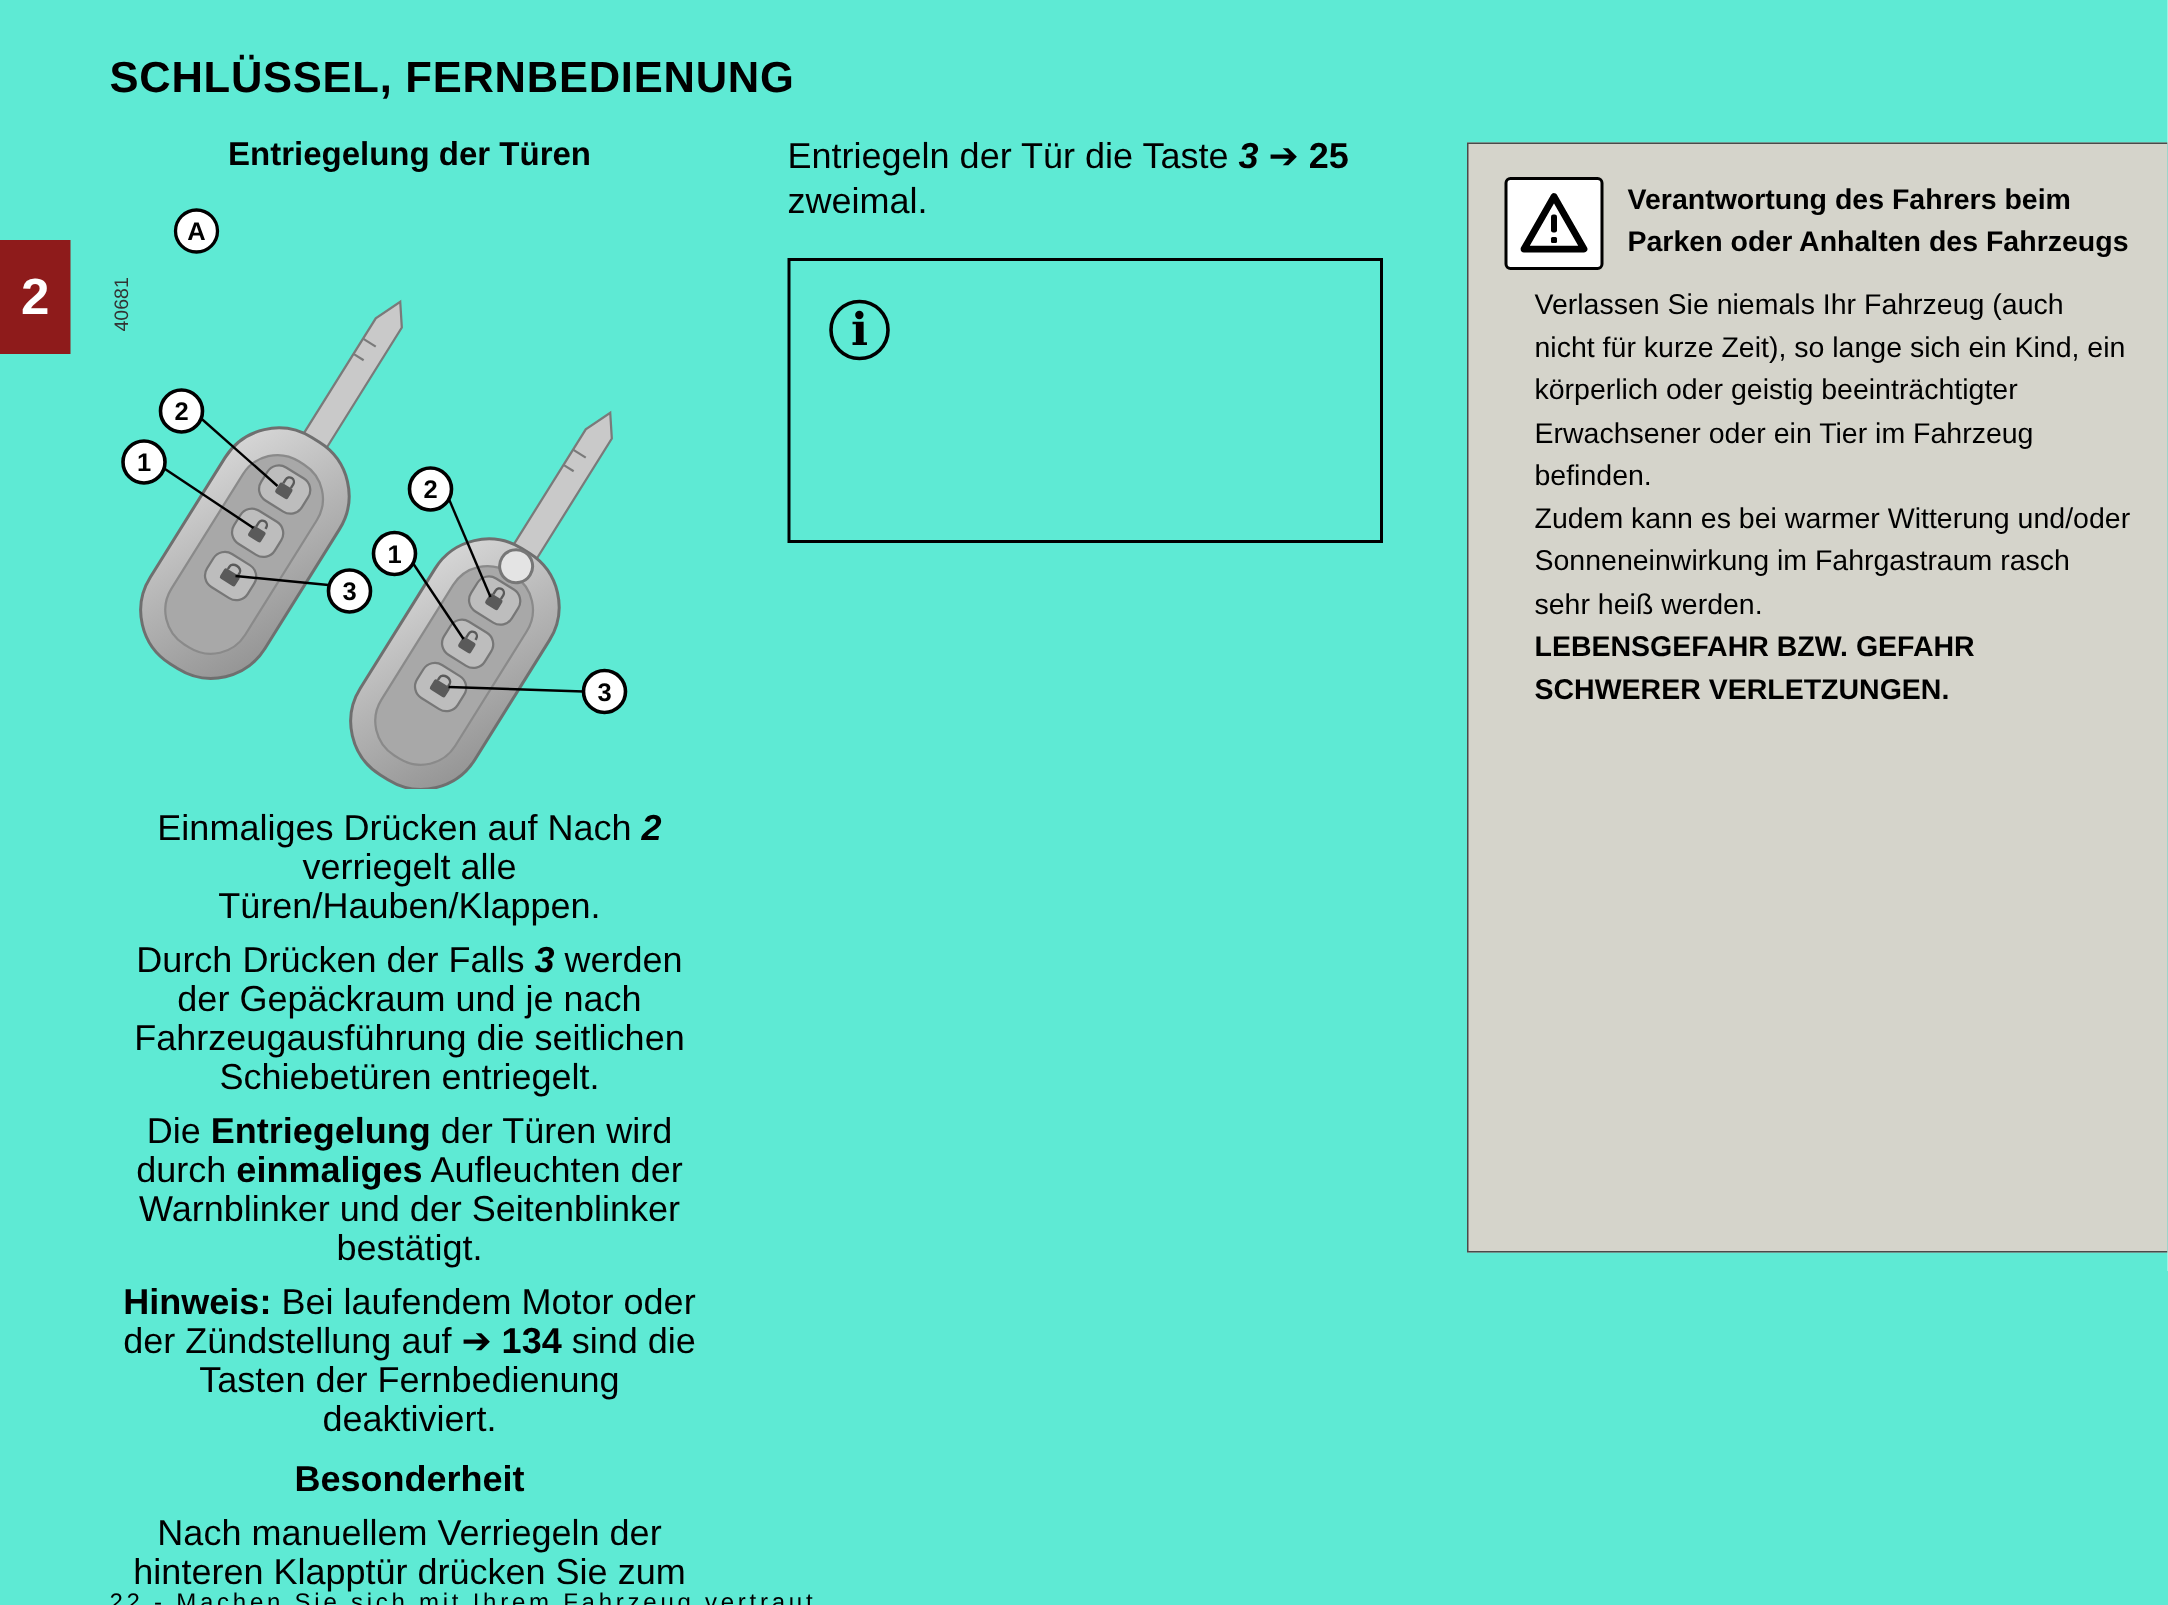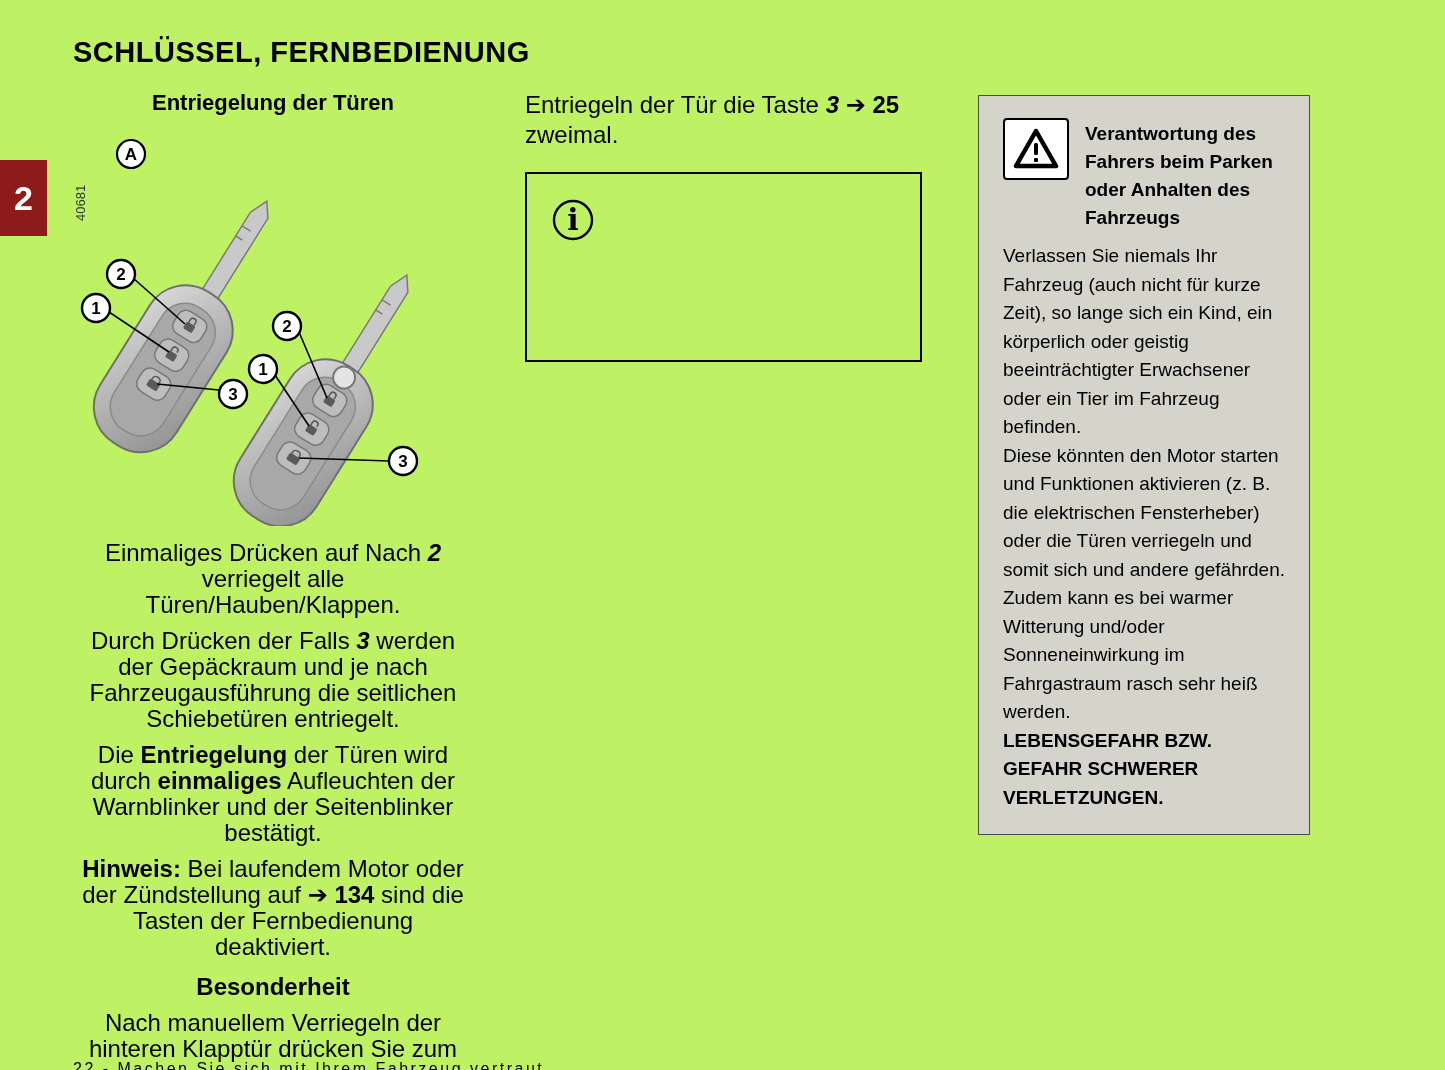--- a/index.html
+++ b/index.html
@@ -5,21 +5,21 @@
   html,body{margin:0;padding:0;}
   body{
     font-family:"Liberation Sans","DejaVu Sans",sans-serif;
     background:#ffffff;
     color:#000;
   }
   .page{
     position:relative;
     width:1445px;
     height:1070px;
-    background:#bef264;
+    background:#5eead4;
     overflow:hidden;
   }
   .page-title{
     position:absolute;
     left:73px; top:36px;
     font-size:29px;
     font-weight:bold;
     letter-spacing:0.5px;
   }
   .chapter-tab{
@@ -76,21 +76,21 @@
   .info-icon{
     float:left;
     width:44px; height:44px;
     margin:4px 16px 8px 2px;
   }
   
   .warn-box{
     position:absolute;
     box-sizing:border-box;
     left:978px; top:95px;
-    width:332px; height:740px;
+    width:468px; height:740px;
     background:#d5d4cb;
     border:1px solid #4a4a4a;
     padding:22px 24px;
   }
   .warn-head{
     display:flex;
     align-items:flex-start;
     margin-bottom:10px;
   }
   .warn-icon-frame{
@@ -103,21 +103,21 @@
     align-items:center;
     justify-content:center;
     margin-right:16px;
   }
   .warn-title{
     font-size:19px;
     line-height:28px;
     font-weight:bold;
     padding-top:2px;
   }
-  .warn-body{ font-size:19px; line-height:28.5px; }
+  .warn-body{ font-size:19px; line-height:28.5px;margin-left:20px; }
   .warn-body p{ margin:0; }
   .warn-body p.caps{ font-weight:bold; }
   
   .footer{
     position:absolute;
     left:73px; top:1012px;
     font-size:16px;
     letter-spacing:2.5px;
     margin-top:48px;
   }
@@ -248,21 +248,20 @@
         <svg width="46" height="42" viewBox="0 0 46 42">
           <path d="M 23,3 L 43,38 L 3,38 Z" fill="none" stroke="#000" stroke-width="4.5" stroke-linejoin="round"></path>
           <rect x="21" y="15" width="4" height="12" rx="1.5" fill="#000"></rect>
           <rect x="21" y="30" width="4" height="4" rx="1" fill="#000"></rect>
         </svg>
       </div>
       <div class="warn-title">Verantwortung des Fahrers beim Parken oder Anhalten des Fahrzeugs</div>
     </div>
     <div class="warn-body">
       <p>Verlassen Sie niemals Ihr Fahrzeug (auch nicht für kurze Zeit), so lange sich ein Kind, ein körperlich oder geistig beeinträchtigter Erwachsener oder ein Tier im Fahrzeug befinden.</p>
-      <p>Diese könnten den Motor starten und Funktionen aktivieren (z. B. die elektrischen Fensterheber) oder die Türen verriegeln und somit sich und andere gefährden.</p>
       <p>Zudem kann es bei warmer Witterung und/oder Sonneneinwirkung im Fahrgastraum rasch sehr heiß werden.</p>
       <p class="caps">LEBENSGEFAHR BZW. GEFAHR SCHWERER VERLETZUNGEN.</p>
     </div>
   </div>
 
   <div class="footer">22 - Machen Sie sich mit Ihrem Fahrzeug vertraut</div>
 
 </div>
 
 </body></html>

